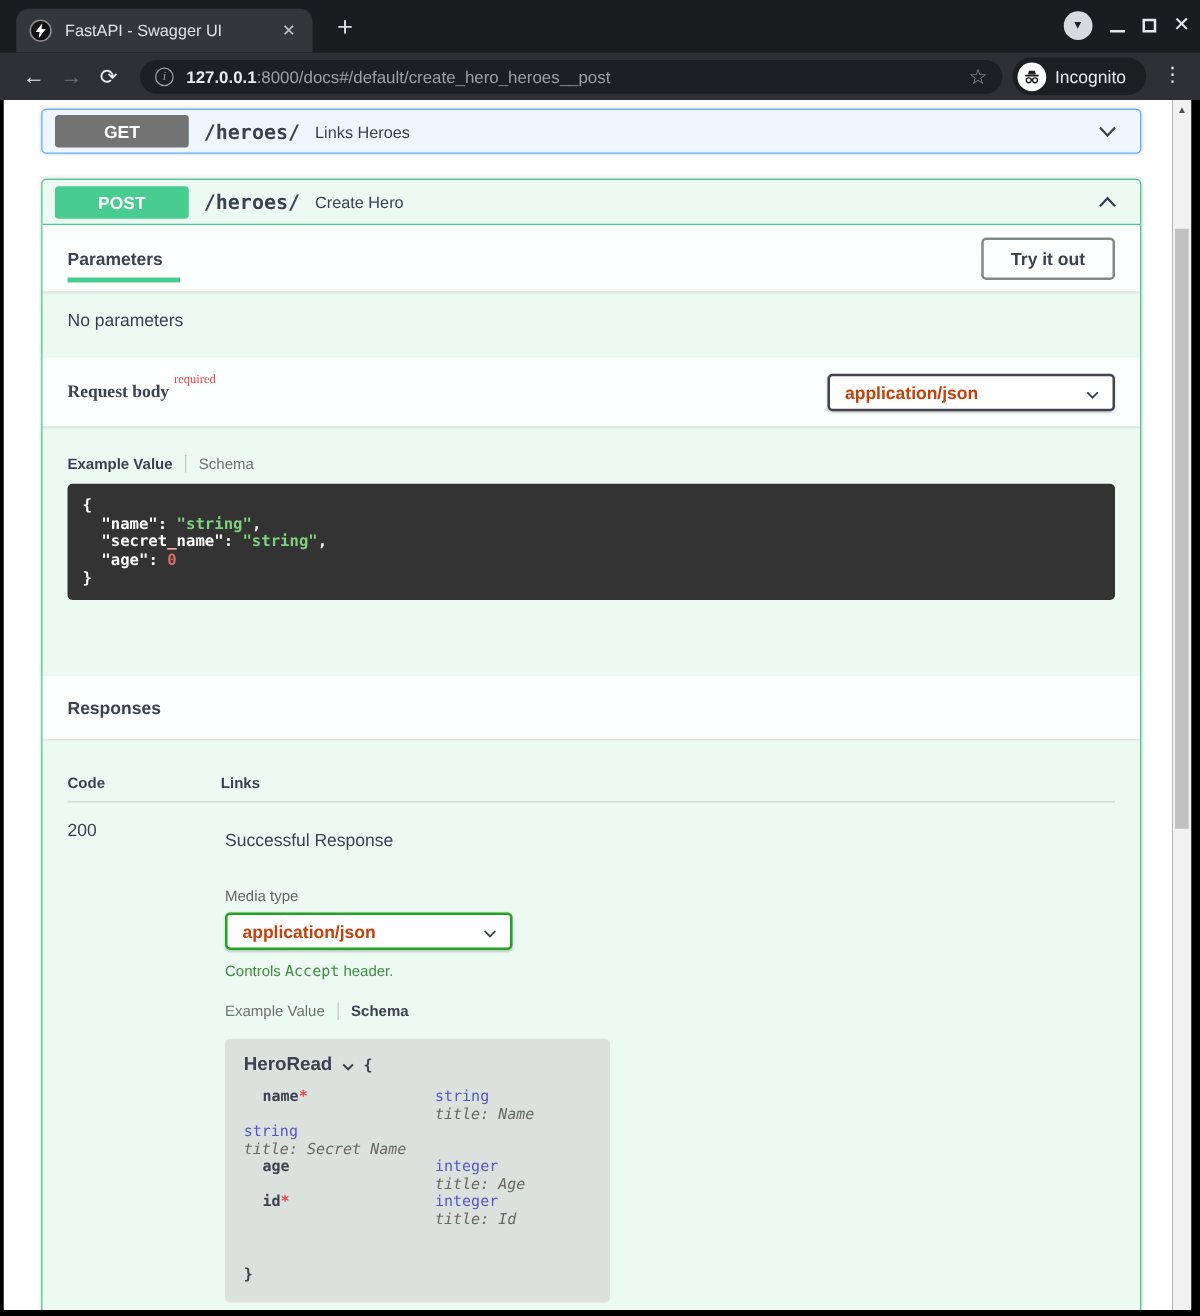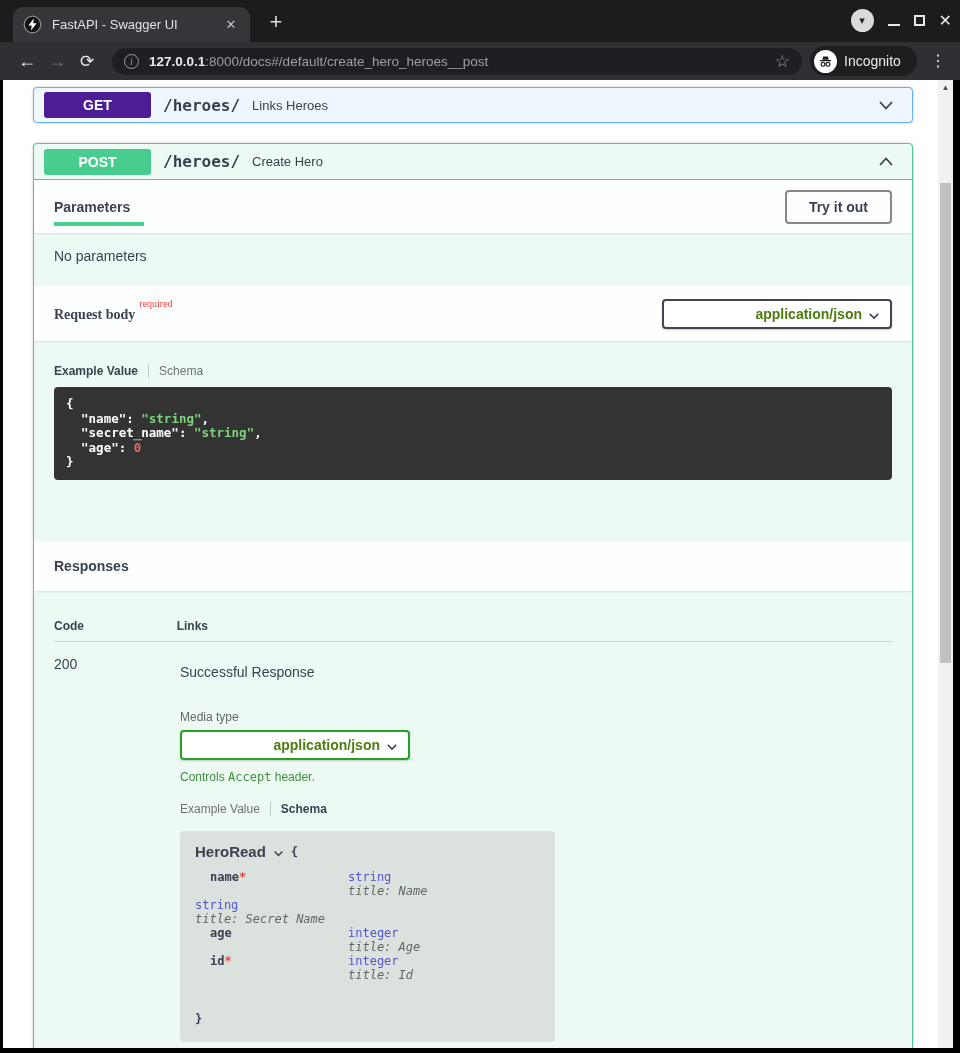--- a/index.html
+++ b/index.html
@@ -50,41 +50,41 @@
 
   
   .api-wrap { margin:7px 25px 0 30px; color:#3b4151; }
   .opblock { border-radius:4px; box-shadow:0 0 3px rgba(0,0,0,.19); }
   .opblock.get { border:1px solid #61affe; background:#eff6fe; margin-bottom:20px; }
   .opblock.post { border:1px solid #49cc90; background:#edfaf4; height:960px; overflow:hidden; }
   .opblock-summary { display:flex; align-items:center; padding:4px 10px; height:34px; }
   .opblock.post .opblock-summary { border-bottom:1px solid #49cc90; height:36px; }
   .method-badge { width:107px; height:26px; border-radius:3px; color:#fff; font-weight:bold; font-size:14px;
                   display:flex; align-items:center; justify-content:center; flex:0 0 auto; }
-  .method-badge.get { background:#4c1d95; }
+  .method-badge.get { background:#737373; }
   .method-badge.post { background:#49cc90; }
   .op-path { font-family:"DejaVu Sans Mono", monospace; font-weight:bold; font-size:16px; margin-left:12px; }
   .op-summary { font-size:13px; margin-left:12px; flex:1; }
   .chev { flex:0 0 auto; margin-right:6px; }
 
   .section-header { background:rgba(255,255,255,.85); box-shadow:0 1px 2px rgba(0,0,0,.1);
                     display:flex; align-items:center; justify-content:space-between; padding:0 20px; }
   .sh-params { height:53px; }
   .sh-body { height:55px; }
   .tab-title-h { font-size:14px; font-weight:bold; position:relative; display:inline-block; }
   .tab-title-h:after { content:""; position:absolute; left:0; right:-14px; bottom:-11px; height:4px; background:#49cc90; }
   .tryout-btn { border:2px solid #878787; border-radius:4px; background:transparent; padding:7px 22px;
                 font-weight:bold; font-size:14px; color:#3b4151; font-family:inherit; }
   .no-params { padding:15px 20px 22px; font-size:14px; }
   .rb-label { font-size:14px; font-weight:bold;font-family:Liberation Serif, serif; }
   .required-sup { color:#f93e3e; font-size:10px; position:relative; top:-6px; margin-left:4px; font-weight:normal; }
 
   .selectbox { position:relative; width:230px; height:30px; background:#fff; border:2px solid #41444e; border-radius:4px;
-               display:flex; align-items:center; padding:0 28px 0 12px; font-weight:bold; font-size:14px; color:#4d7c0f;
-               box-shadow:0 1px 2px rgba(0,0,0,.2);justify-content:flex-end; }
+               display:flex; align-items:center; padding:0 28px 0 12px; font-weight:bold; font-size:14px; color:#c2410c;
+               box-shadow:0 1px 2px rgba(0,0,0,.2); }
   .selectbox .sel-chev { position:absolute; right:9px; top:8px; }
   .selectbox.accept { border-color:#23a223; }
 
   .body-param { padding:23px 20px 61px; }
   .model-tabs { display:flex; align-items:center; font-size:12px; }
   .model-tabs .mt-item { color:#707070; }
   .model-tabs .mt-item.active { color:#3b4151; font-weight:bold; }
   .model-tabs .divider { width:1px; height:14px; background:rgba(59,65,81,.25); margin:0 10px; }
 
   .codeblock { margin-top:9px; background:#333333; border-radius:4px; padding:10px 12px;
@@ -105,21 +105,21 @@
   .resp-row .links-val { font-size:12px; font-style:italic; }
   .desc-text { font-size:14px; margin-top:8px; }
 
   .media-block { margin-top:30px; }
   .media-label { font-size:12px; color:#666; }
   .media-block .selectbox { margin-top:6px; }
   .accept-note { margin-top:10px; font-size:12px; color:#3e8e3e; }
   .accept-note .mono { font-size:12px; }
   .resp-tabs { margin-top:18px; }
 
-  .model-box { margin-top:15px; width:375px; background:#dbe1dc; border-radius:4px; padding:14px 15px 16px;
+  .model-box { margin-top:15px; width:308px; background:#dbe1dc; border-radius:4px; padding:14px 15px 16px;
                font-family:"DejaVu Sans Mono", monospace; font-size:12px; line-height:14px; color:#3b4151; }
   .model-title-row { display:flex; align-items:center; margin-bottom:10px; }
   .model-title { font-family:"Liberation Sans", sans-serif; font-size:15px; font-weight:bold; }
   .model-title-row .toggle { margin:2px 6px 0 6px; }
   .model-title-row .brace { font-weight:bold; }
   .prop-row { display:flex; }
   .prop-name { width:153px; flex:0 0 auto; padding-left:15px; font-weight:bold; }
   .prop-name .req-star { color:#f93e3e; }
   .prop-type { color:#5555cc; }
   .prop-title { font-style:italic; color:#666; }

